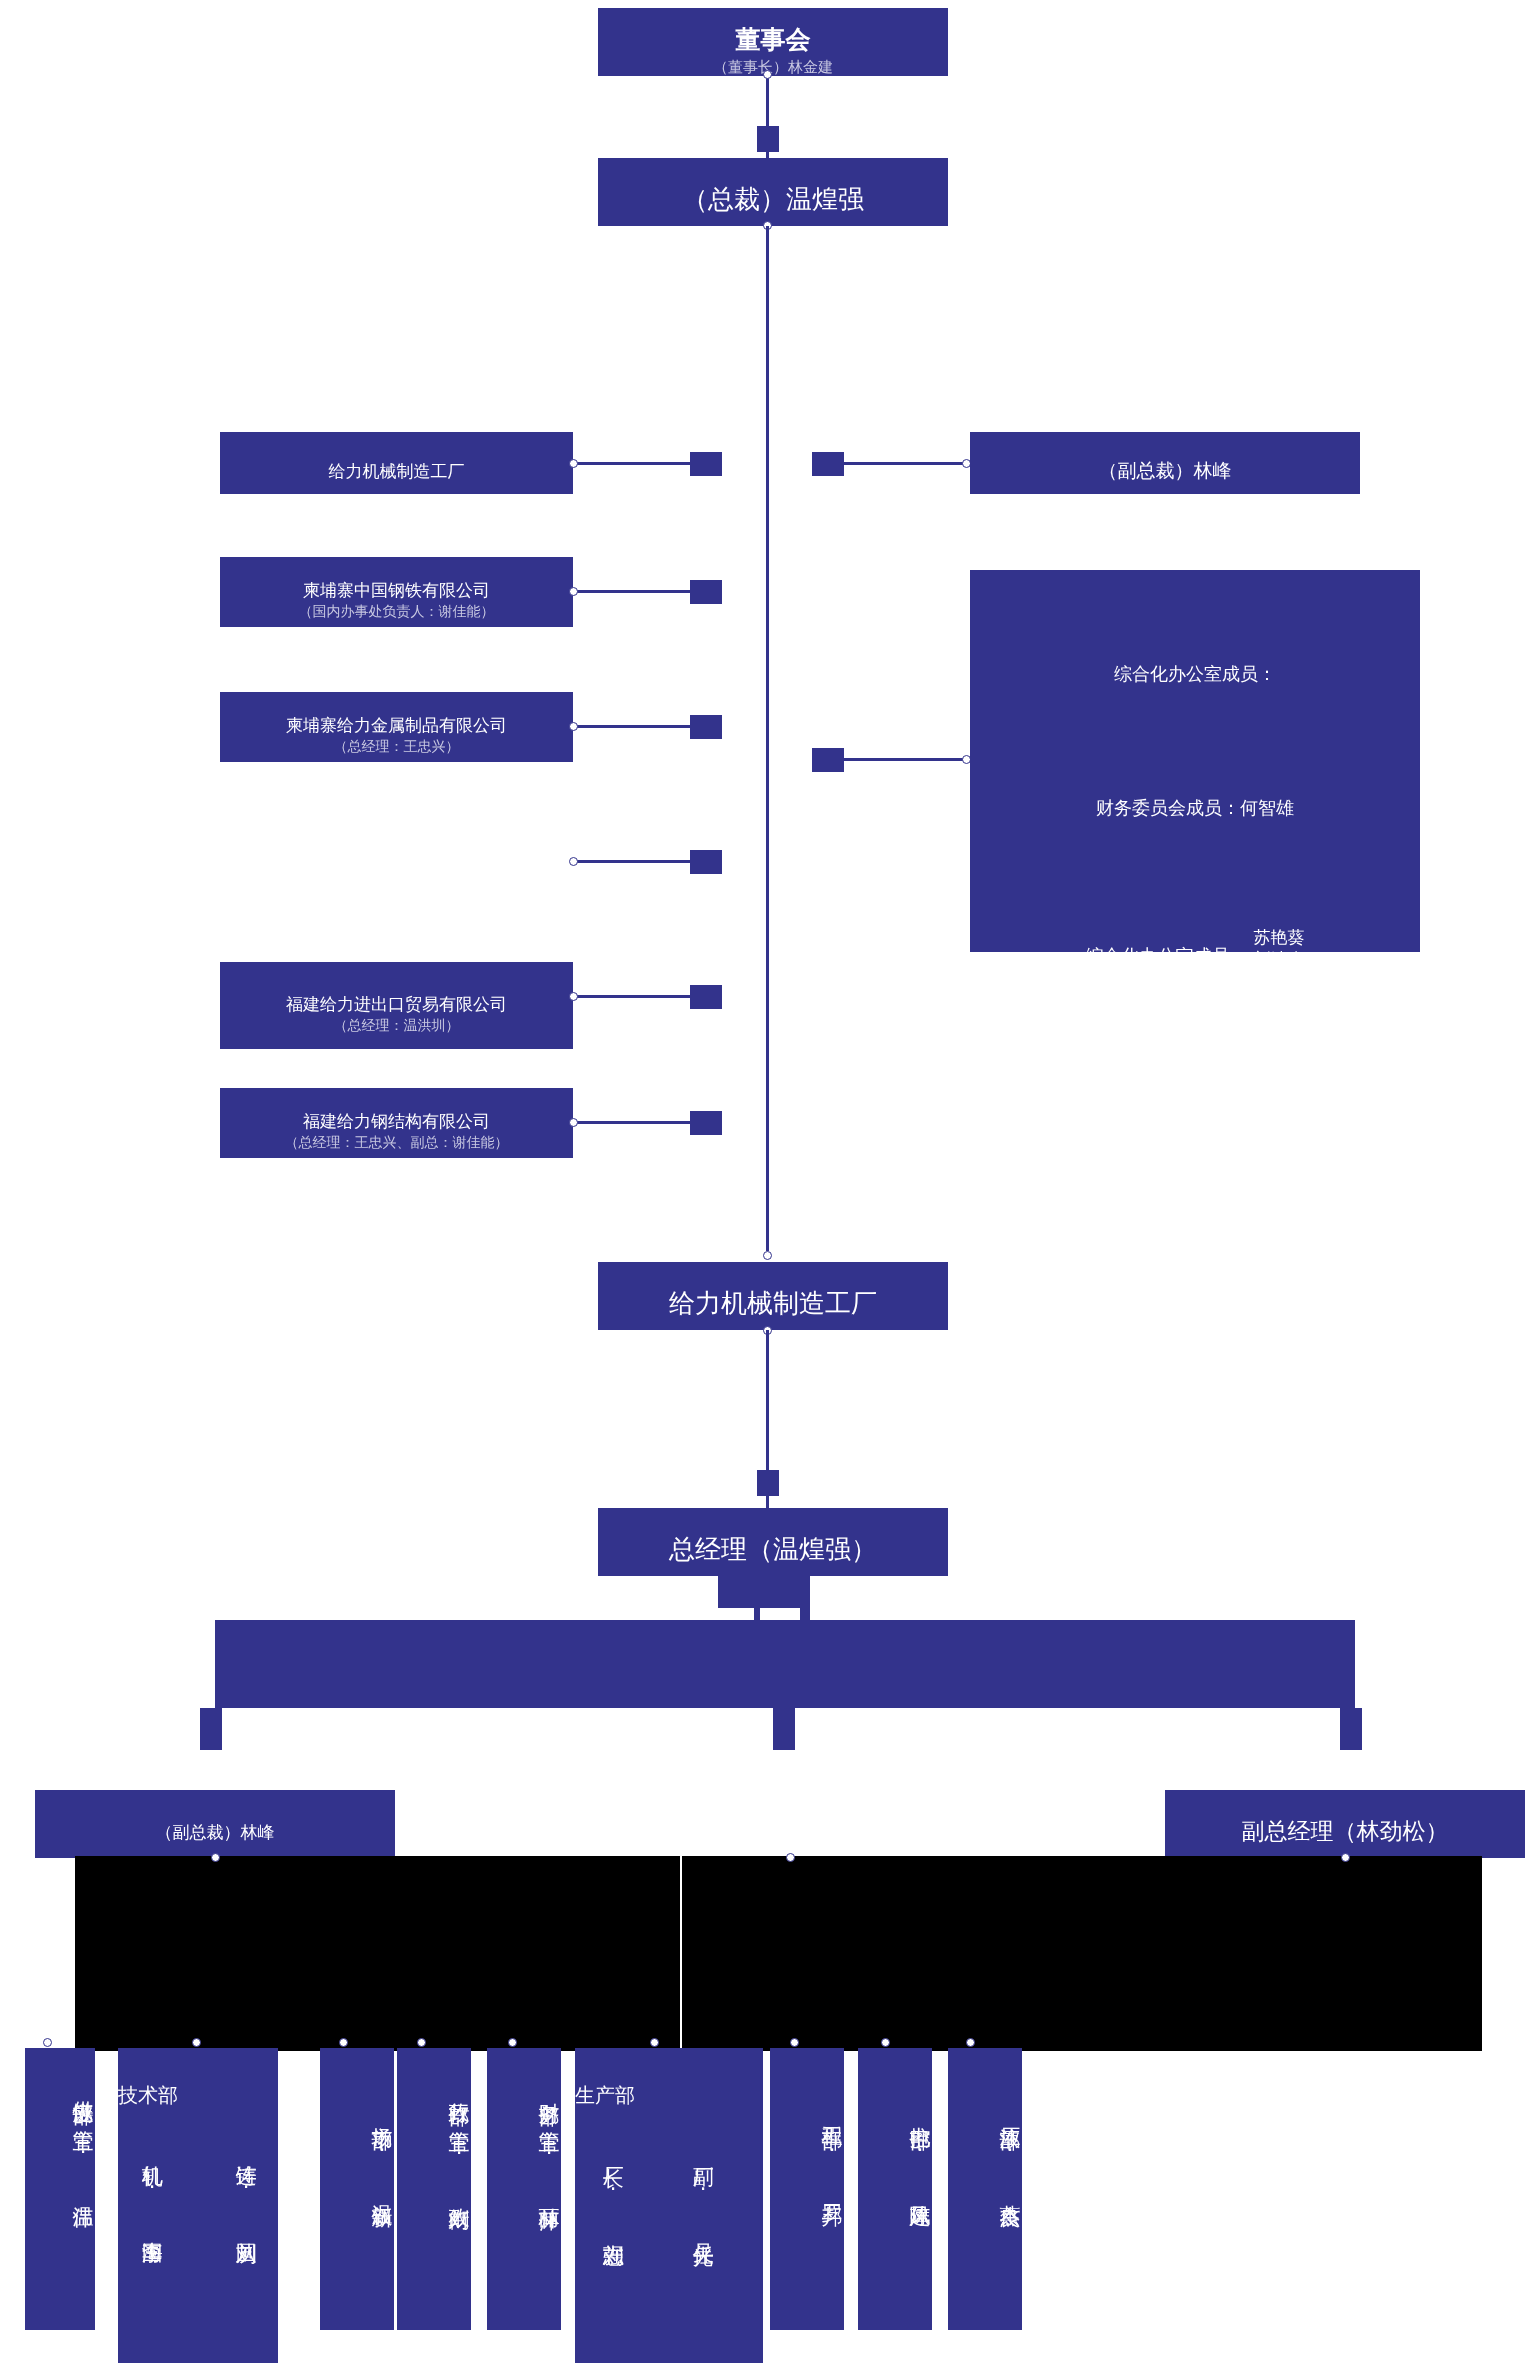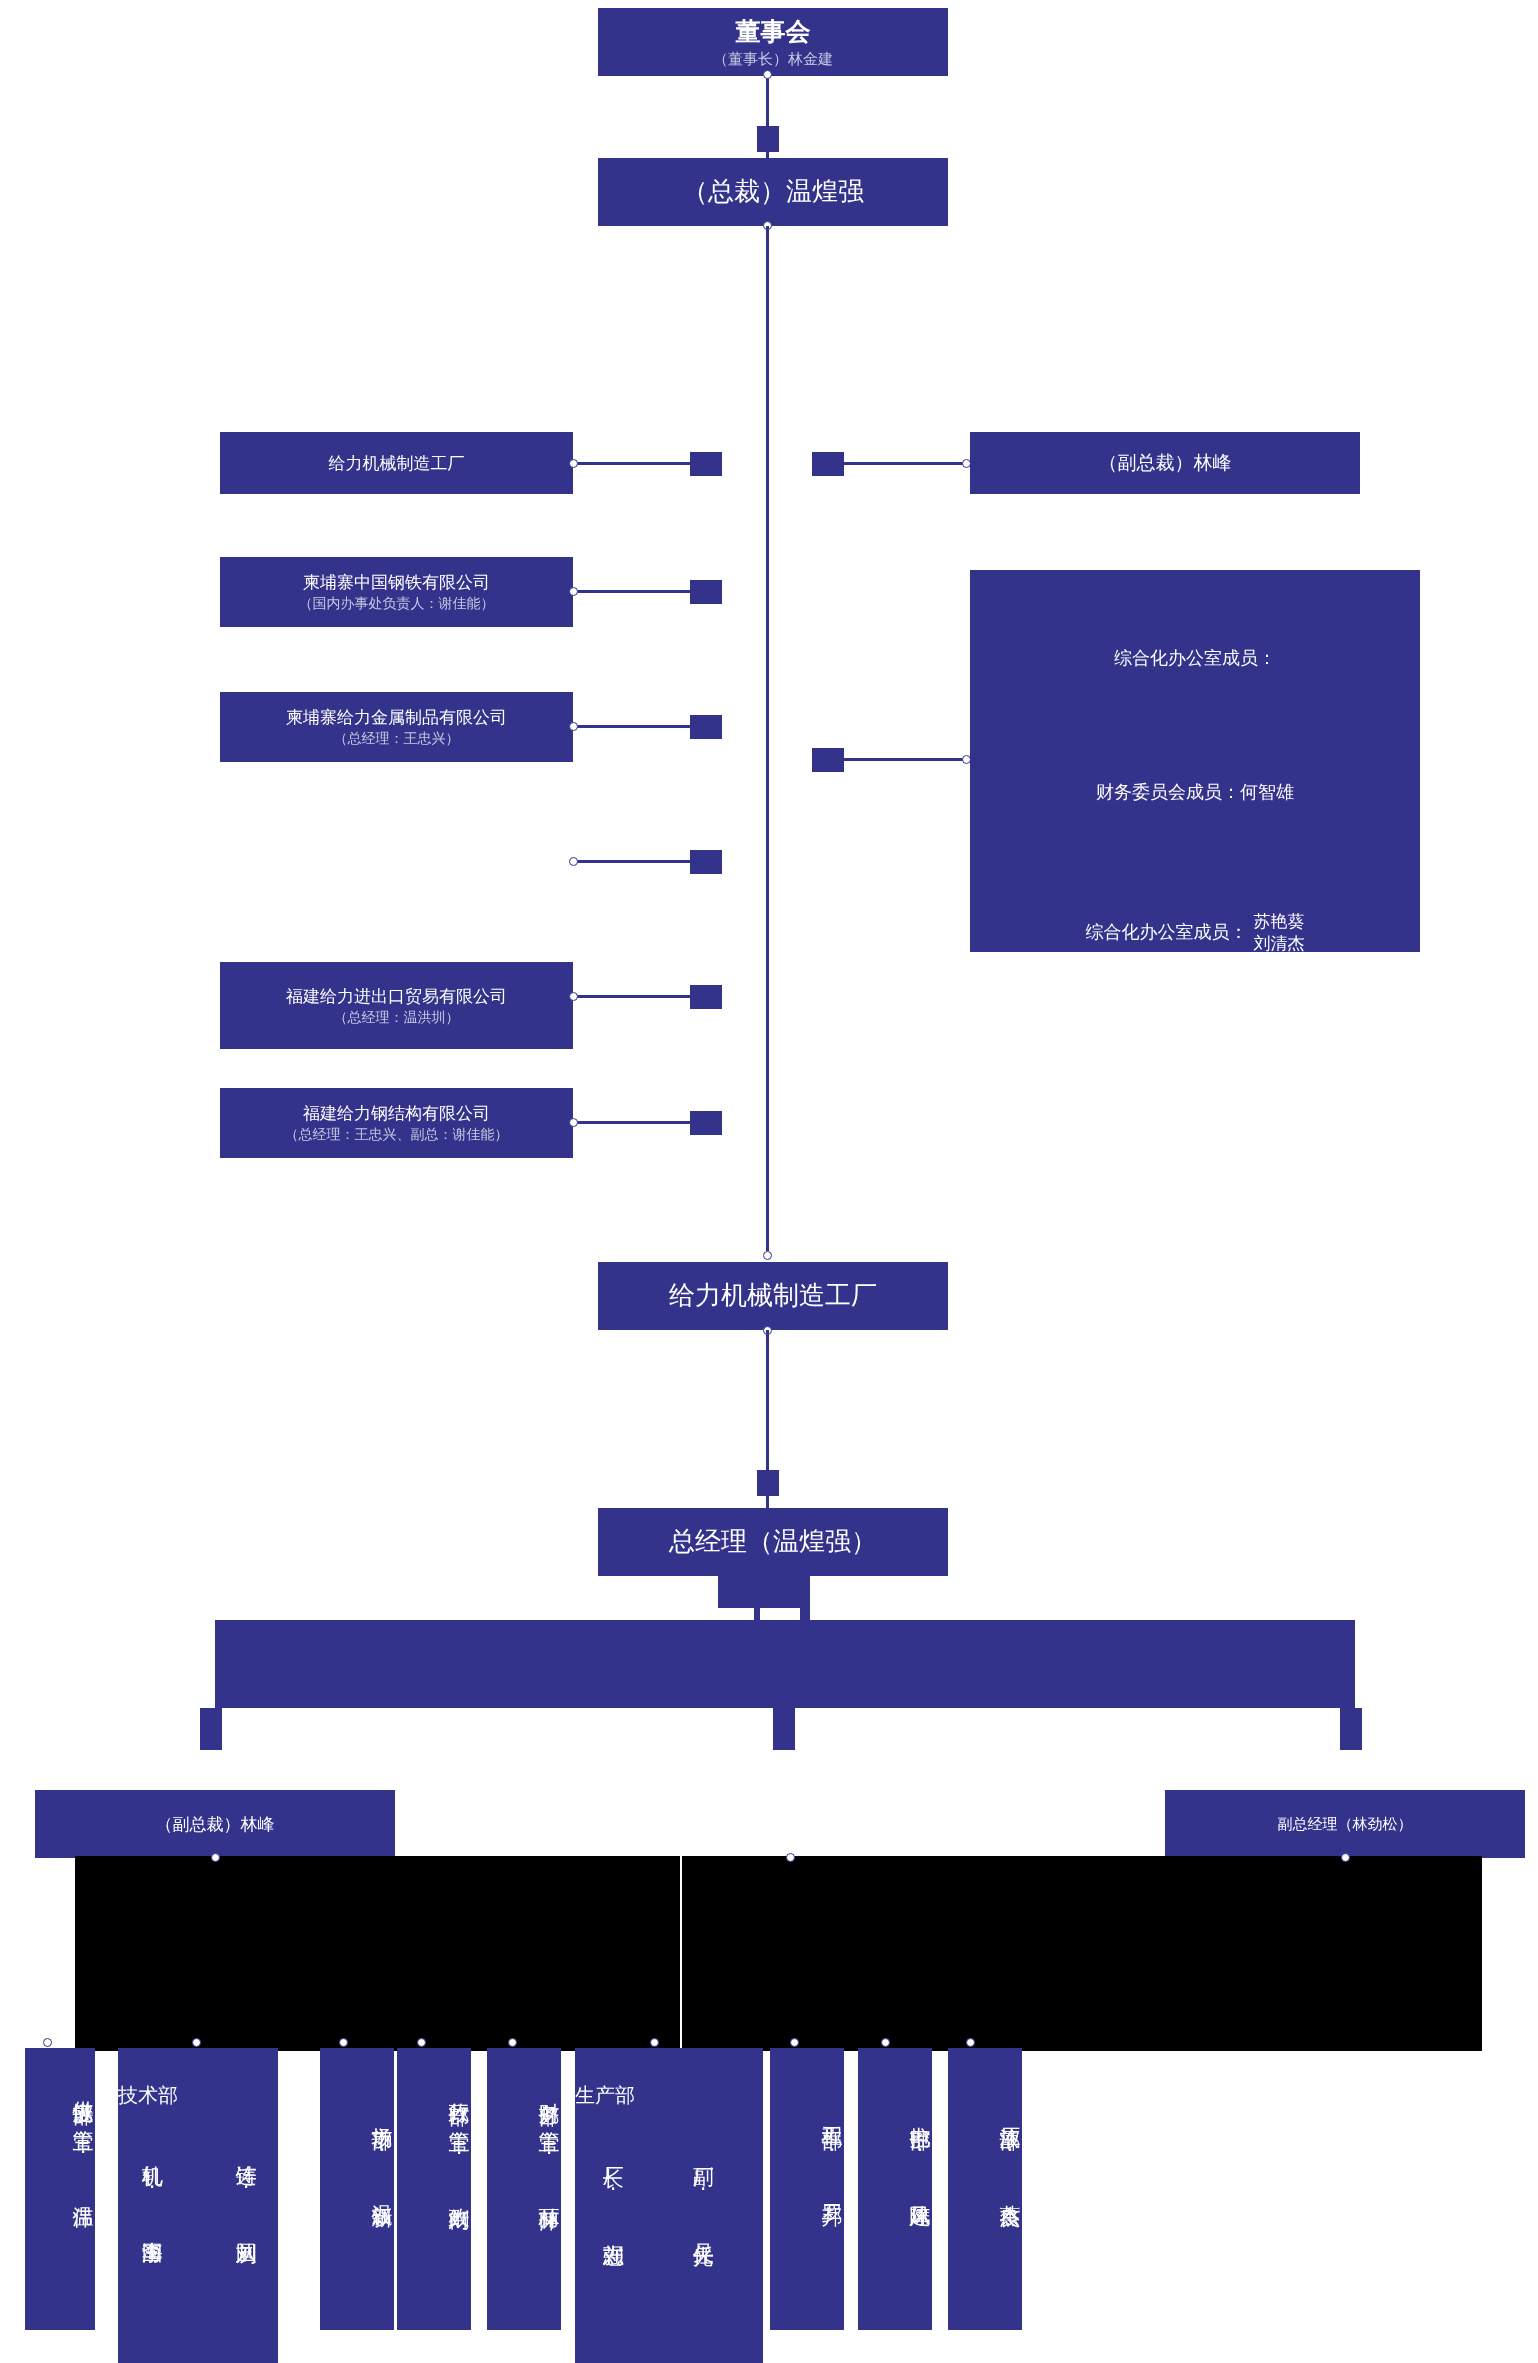--- a/index.html
+++ b/index.html
@@ -24,20 +24,21 @@
     box-sizing: border-box;
     display: flex;
     flex-direction: column;
     align-items: center;
     justify-content: center;
     text-align: center;
     line-height: 1.35;
   }
   .node .title {
     display: block;
+    margin-top: 16px;
   }
   .node .sub {
     display: block;
     color: #c9c9e2;
   }
   
   .conn {
     position: absolute;
     background: #33338c;
   }
@@ -191,21 +192,21 @@
   <div class="conn" style="left: 215px; top: 1620px; width: 1140px; height: 88px; background: rgb(51, 51, 140);"></div>
 
   <div class="conn" style="left: 200px; top: 1708px; width: 22px; height: 42px; background: rgb(51, 51, 140);"></div>
   <div class="conn" style="left: 773px; top: 1708px; width: 22px; height: 42px; background: rgb(51, 51, 140);"></div>
   <div class="conn" style="left: 1340px; top: 1708px; width: 22px; height: 42px; background: rgb(51, 51, 140);"></div>
 
   <div class="node" style="left: 35px; top: 1790px; width: 360px; height: 68px; background: rgb(51, 51, 140);">
     <span class="title" style="font-size:17px;">（副总裁）林峰</span>
   </div>
   <div class="node" style="left: 1165px; top: 1790px; width: 360px; height: 68px; background: rgb(51, 51, 140);">
-    <span class="title" style="font-size:15px;">副总经理（林劲松）</span>
+    <span class="title" style="font-size:23px;">副总经理（林劲松）</span>
   </div>
 
   <div class="blackband" style="left: 75px; top: 1856px; width: 605px; height: 195px; background: rgb(0, 0, 0);"></div>
   <div class="blackband" style="left: 682px; top: 1856px; width: 800px; height: 195px; background: rgb(0, 0, 0);"></div>
 
   <div class="port" style="left:211px; top:1853px;"></div>
   <div class="port" style="left:786px; top:1853px;"></div>
   <div class="port" style="left:1341px; top:1853px;"></div>
 
   <div class="port" style="left:43px; top:2038px;"></div>

